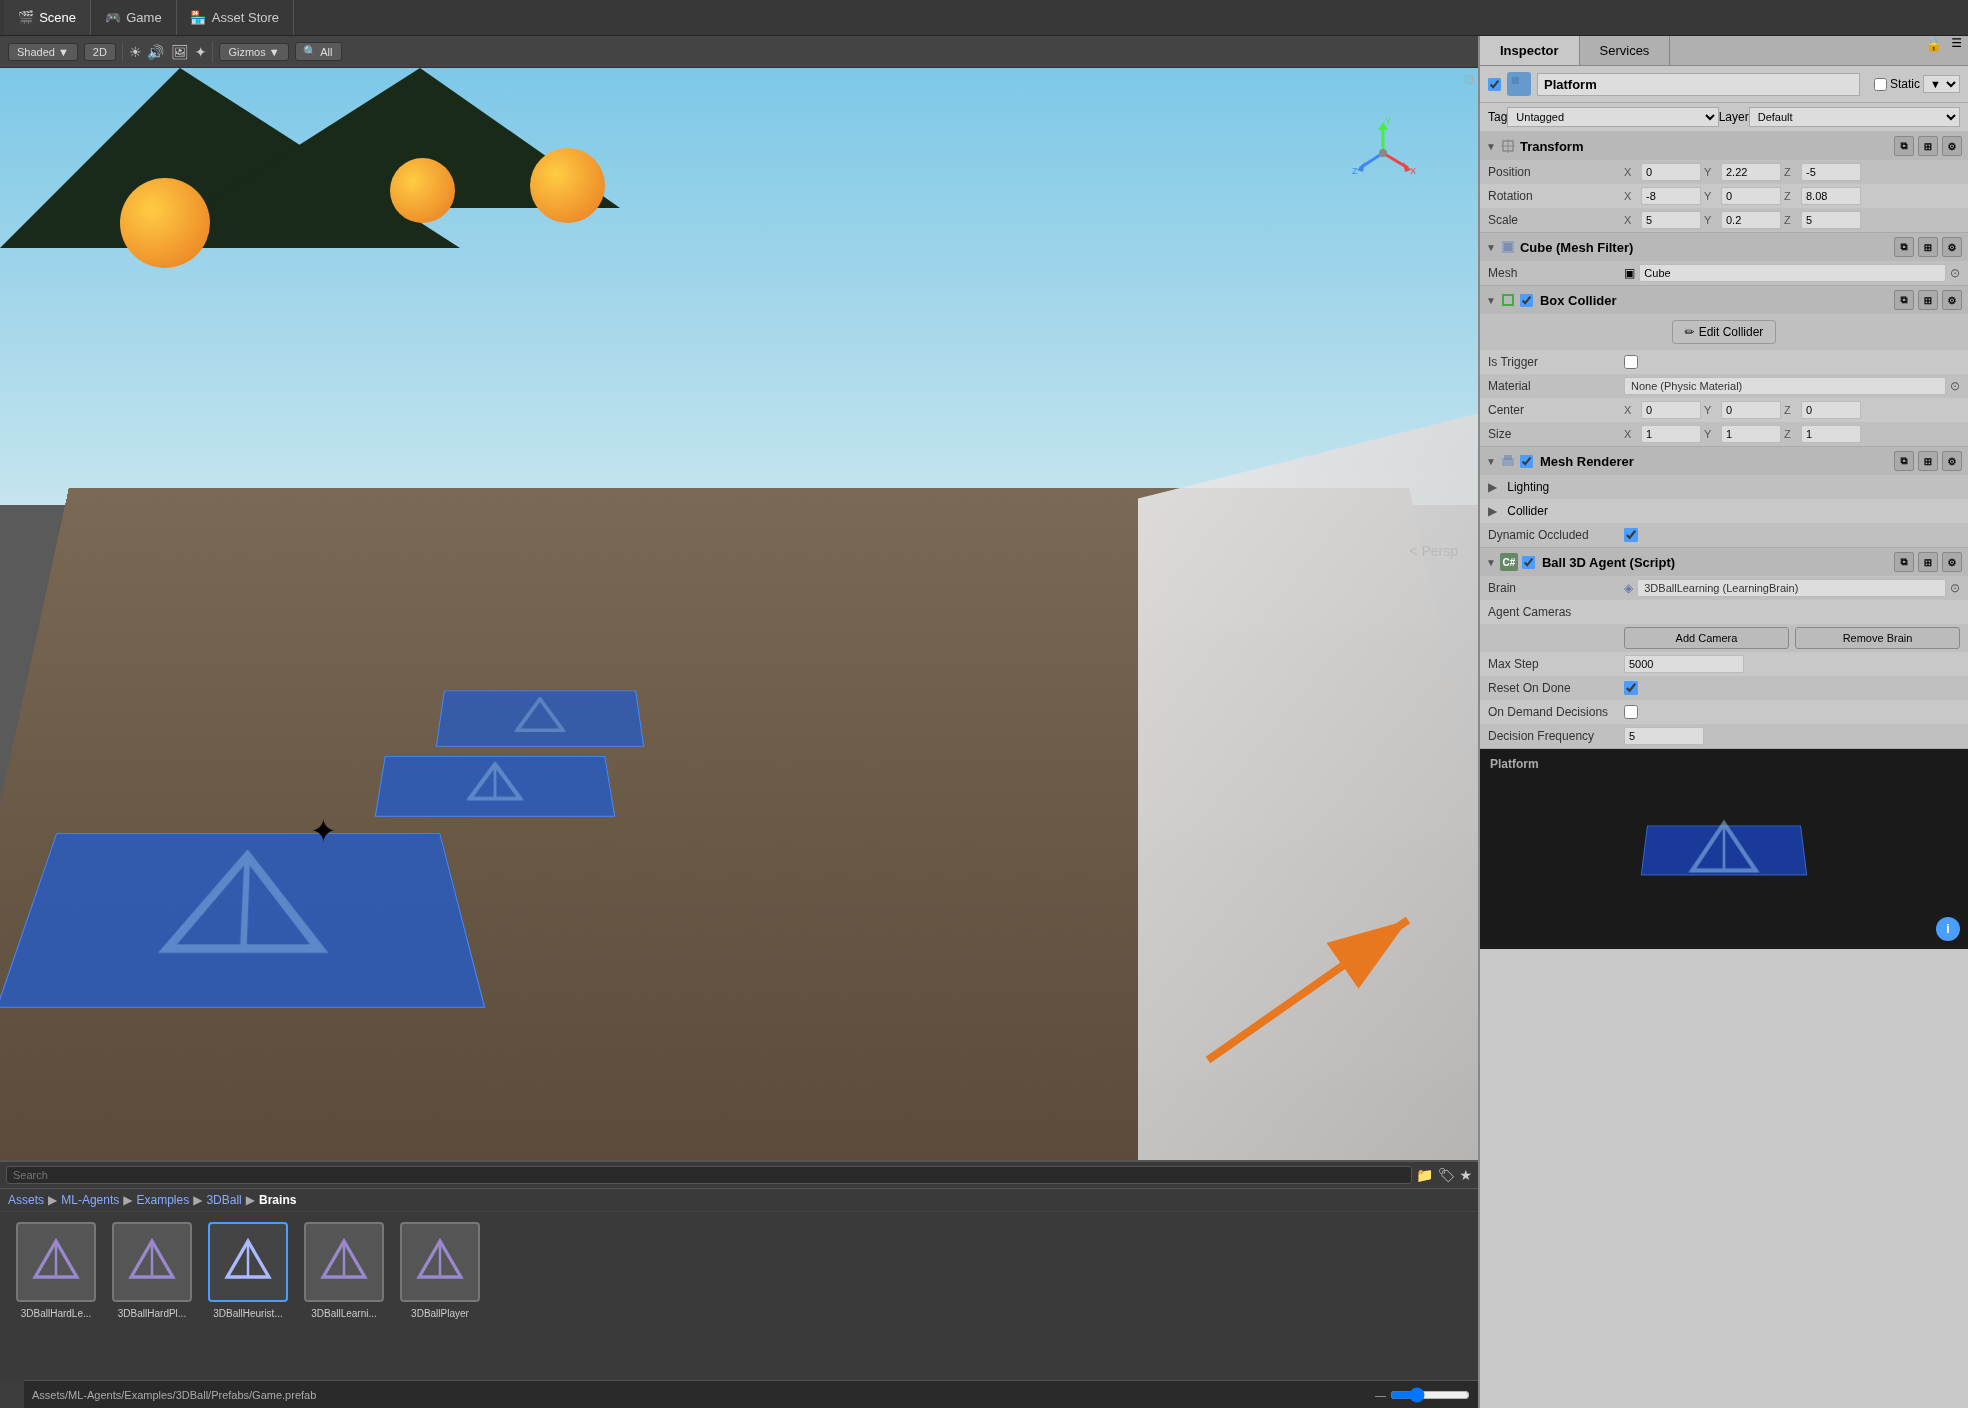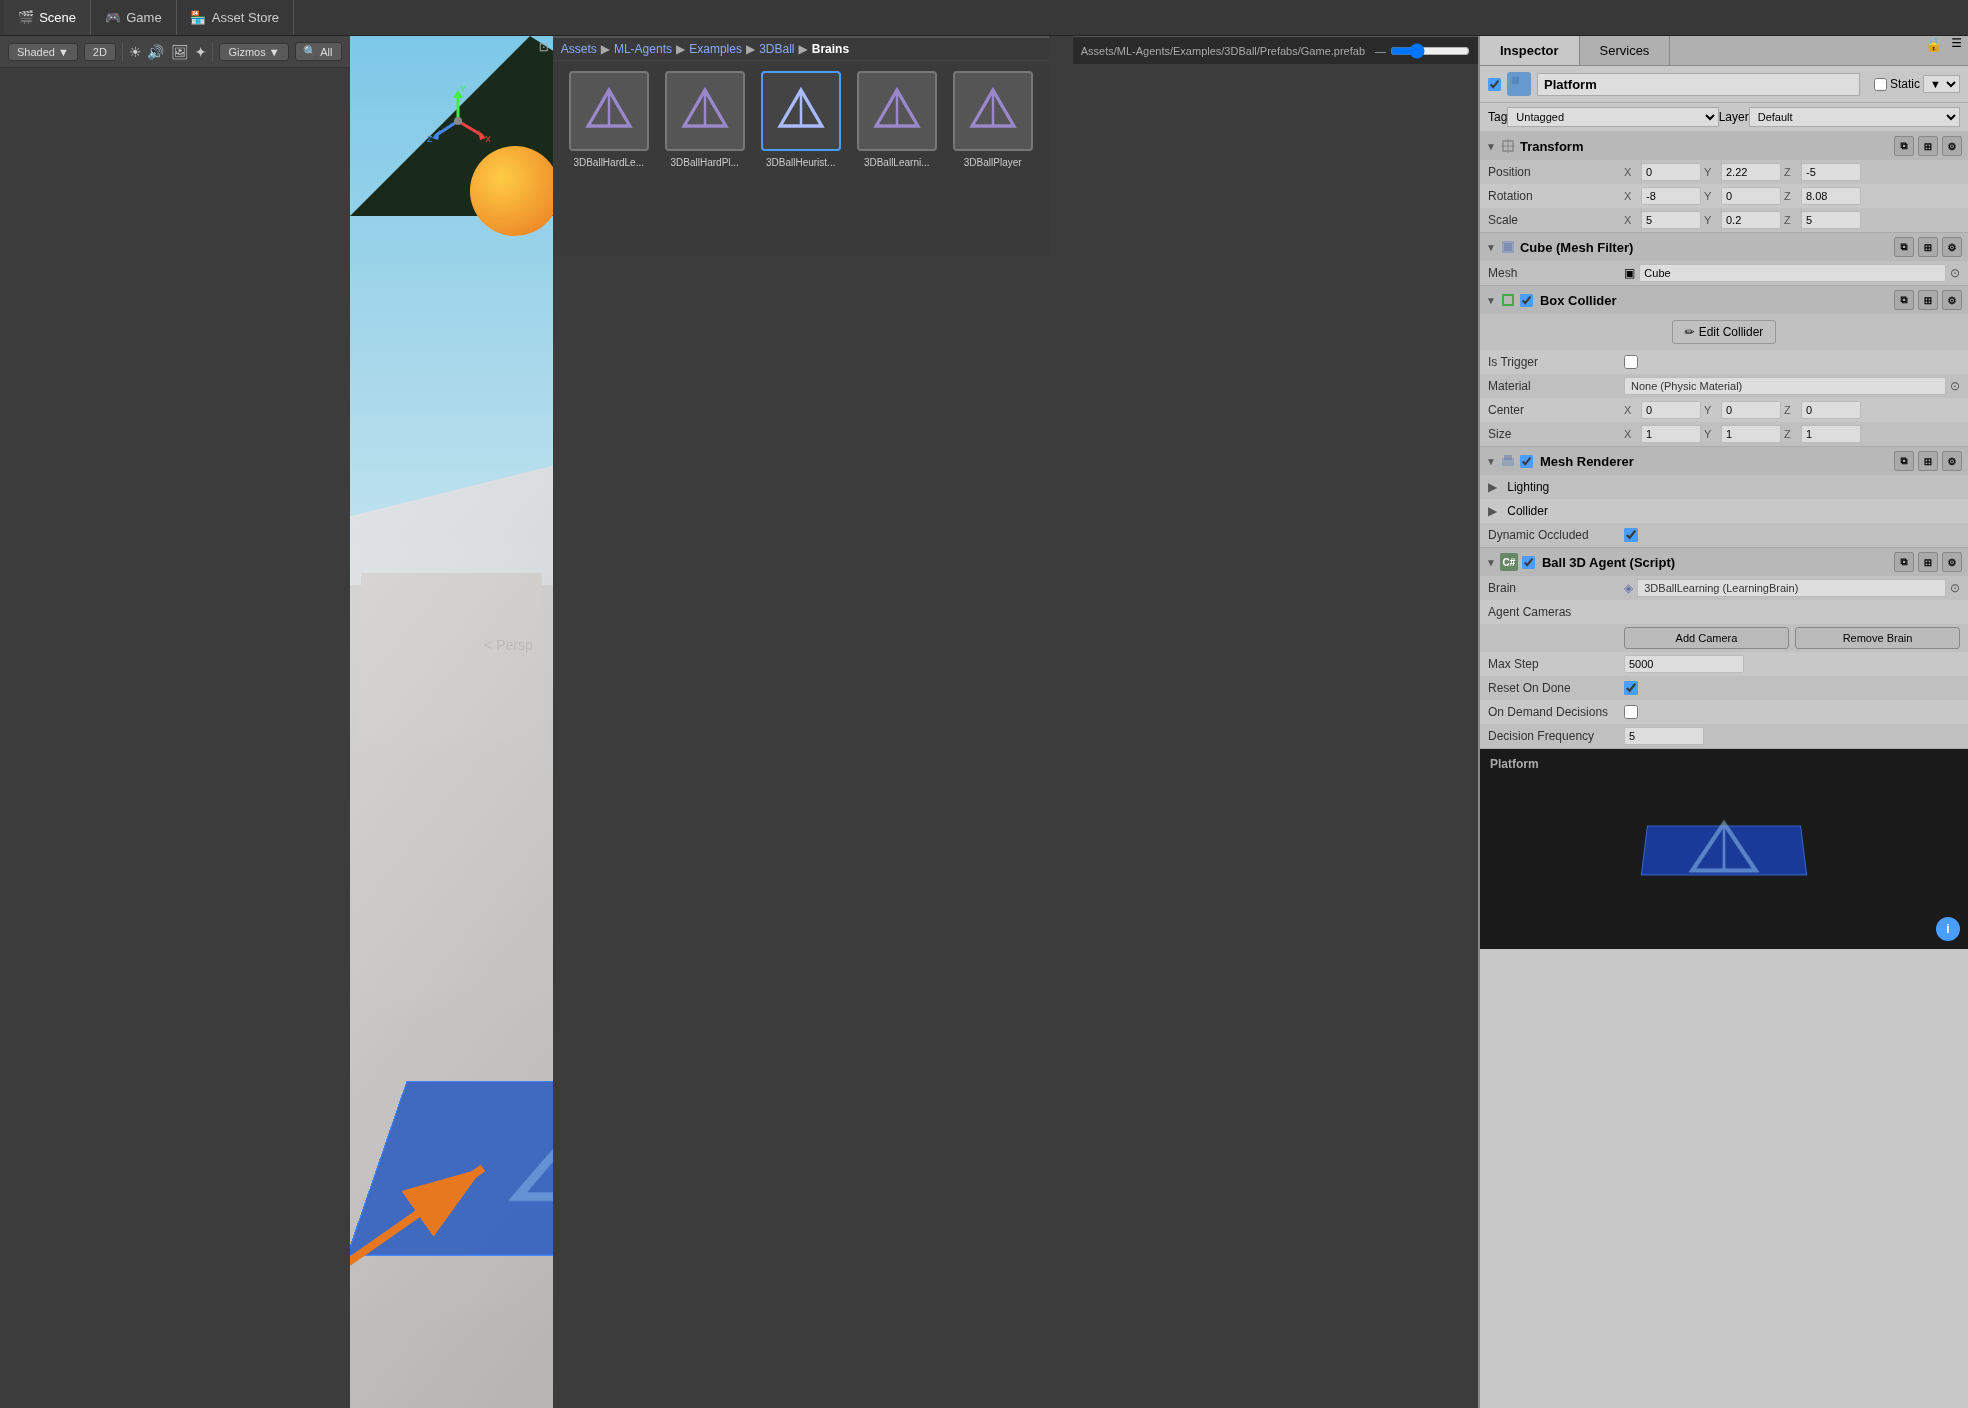--- a/index.html
+++ b/index.html
@@ -10,21 +10,21 @@
     .tab { display: flex; align-items: center; gap: 5px; padding: 0 14px; height: 100%; font-size: 13px; color: #ccc; cursor: pointer; border-right: 1px solid #555; }
     .tab.active { background: #3d3d3d; color: #fff; }
     .toolbar-btn { background: #5a5a5a; border: 1px solid #333; color: #ddd; padding: 2px 8px; font-size: 11px; border-radius: 3px; cursor: pointer; display: flex; align-items: center; gap: 3px; }
     .toolbar-sep { width: 1px; height: 20px; background: #555; }
     .toolbar-icon { color: #ccc; font-size: 14px; cursor: pointer; }
 
     
     .main-layout { display: flex; height: calc(1408px - 36px); }
 
     
-    .left-panel { flex: 1; display: flex; flex-direction: row; position: relative; }
+    .left-panel { flex: 1; display: flex; flex-direction: column; position: relative; }
 
     
     .scene-view { flex: 1; position: relative; overflow: hidden; background: #5a5a5a; }
 
     
     .sky { position: absolute; top: 0; left: 0; right: 0; height: 40%; background: linear-gradient(180deg, #7dc8e8 0%, #a8d8ea 60%, #c5e5ef 100%); }
 
     
     .ground { position: absolute; bottom: 0; left: -50px; right: -50px; height: 55%; background: linear-gradient(180deg, #8a7a6a 0%, #6a5a4a 100%); transform: perspective(600px) rotateX(10deg); }
 
@@ -243,20 +243,26 @@
             </marker>
           </defs>
           <line x1="50" y1="180" x2="250" y2="40" stroke="#e87820" stroke-width="8" marker-end="url(#arrowhead)"></line>
         </svg>
 
         <div style="position:absolute;top:4px;right:4px;color:#aaa;font-size:12px;cursor:pointer;z-index:10;">⊡</div>
       </div>
 
       <div class="asset-panel">
 
+        <div class="asset-search-bar">
+          <input class="asset-search-input" type="text" value="" placeholder="Search" style="">
+          <span style="color:#ccc;font-size:14px;cursor:pointer;">📁</span>
+          <span style="color:#ccc;font-size:14px;cursor:pointer;">🏷</span>
+          <span style="color:#ccc;font-size:14px;cursor:pointer;">★</span>
+        </div>
 
         <div class="asset-breadcrumb">
           <span style="color:#88aaff;">Assets</span>
           <span class="bc-arrow">▶</span>
           <span style="color:#88aaff;">ML-Agents</span>
           <span class="bc-arrow">▶</span>
           <span style="color:#88aaff;">Examples</span>
           <span class="bc-arrow">▶</span>
           <span style="color:#88aaff;">3DBall</span>
           <span class="bc-arrow">▶</span>

